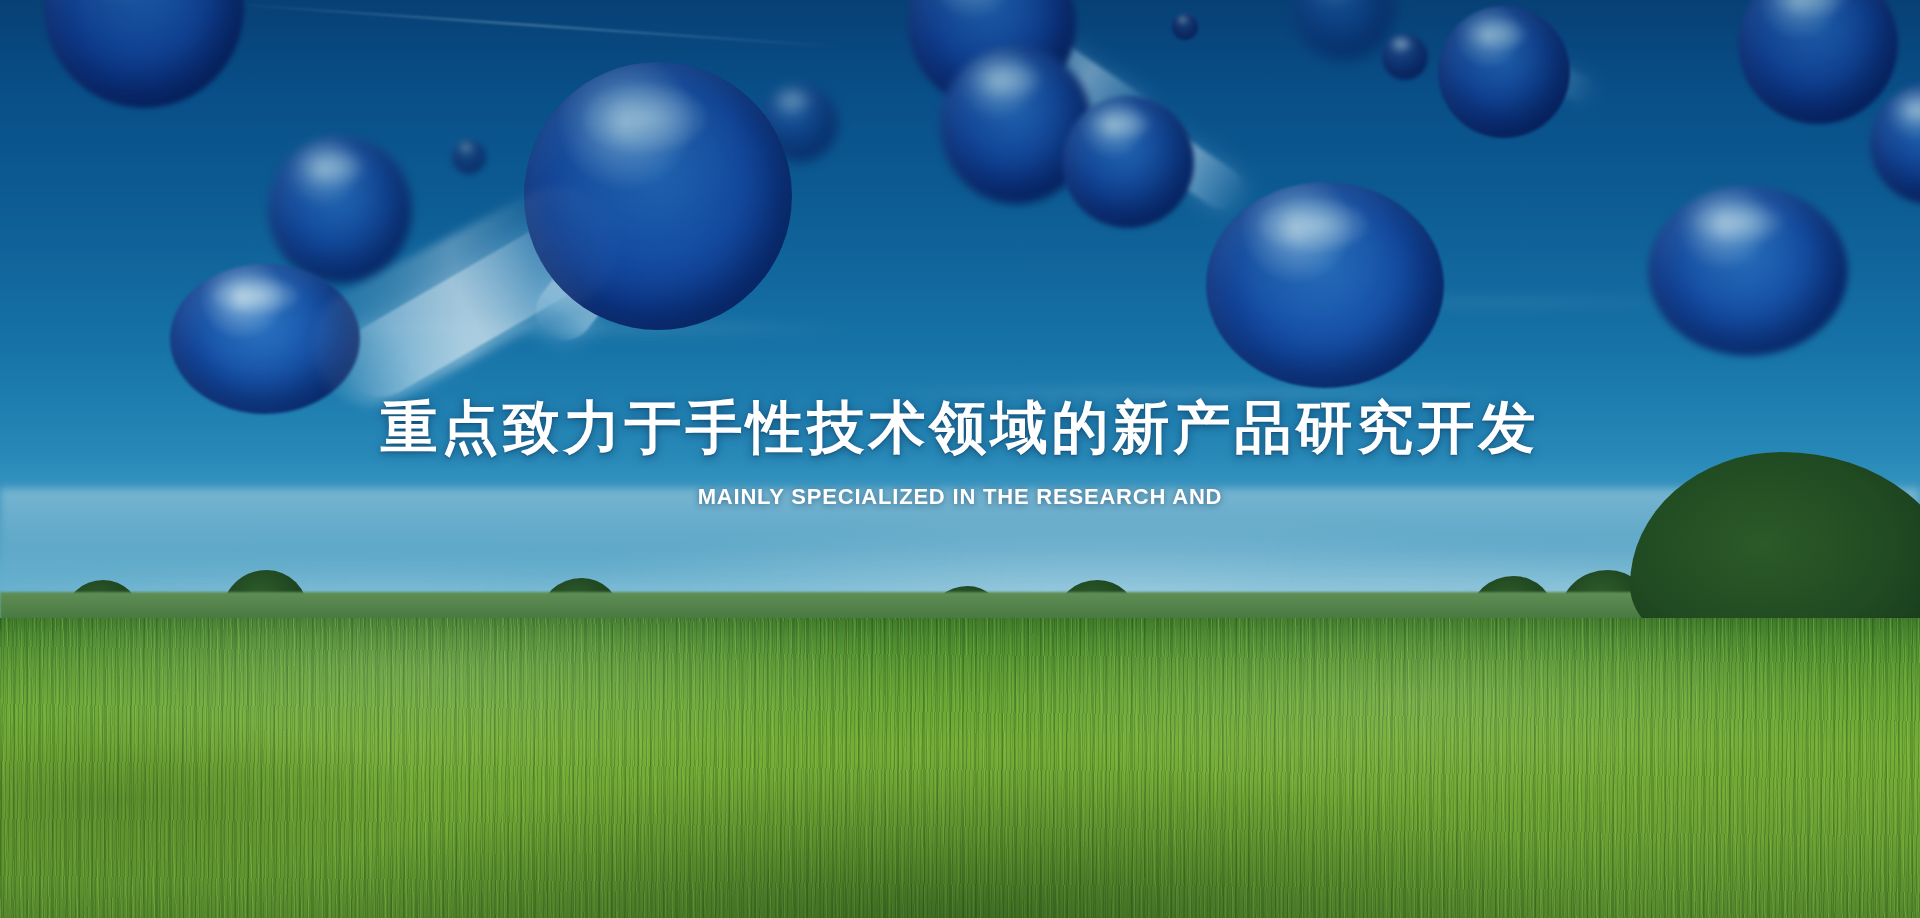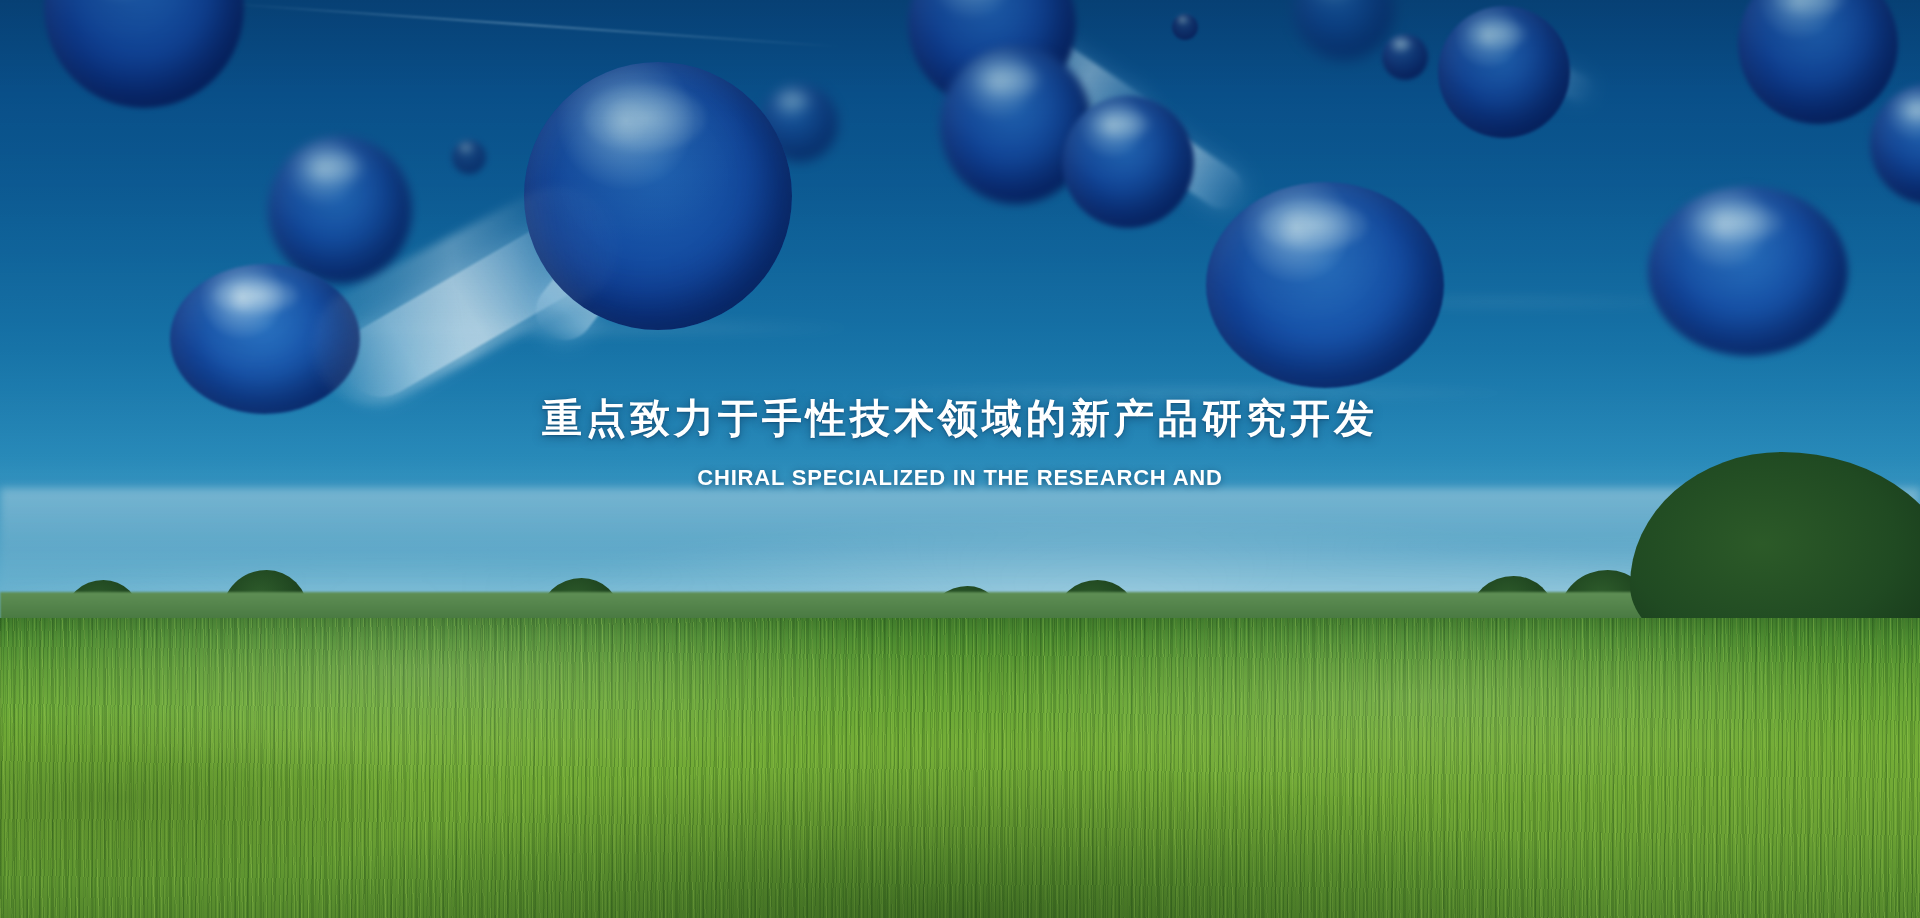--- a/index.html
+++ b/index.html
@@ -231,21 +231,21 @@
   }
 
   
   .copy{
     position:absolute; left:0; right:0; top:396px;
     text-align:center;
     z-index:20;
   }
   .headline{
     color:#ffffff;
-    font-size:40px;
+    font-size:57px;
     font-weight:700;
     letter-spacing:4px;
     line-height:1.12;
     text-shadow:0 2px 10px rgba(8,46,82,.55), 0 1px 2px rgba(8,46,82,.40);
     white-space:nowrap;
   }
   .subcopy{
     margin-top:22px;
     color:#ffffff;
     font-size:22px;
@@ -334,17 +334,17 @@
     <div class="field">
       <div class="grass-tex"></div>
       <div class="grass-tex2"></div>
       <div class="field-shade"></div>
     </div>
   </div>
 
   <div class="copy">
     <div class="headline">重点致力于手性技术领域的新产品研究开发</div>
     <div class="subcopy">
-      <span class="ln">CHIRAL SPECIALIZED IN THE RESEARCH AND</span>
+      <span class="ln">MAINLY SPECIALIZED IN THE RESEARCH AND</span>
     </div>
   </div>
 
 </div>
 
 </body></html>

